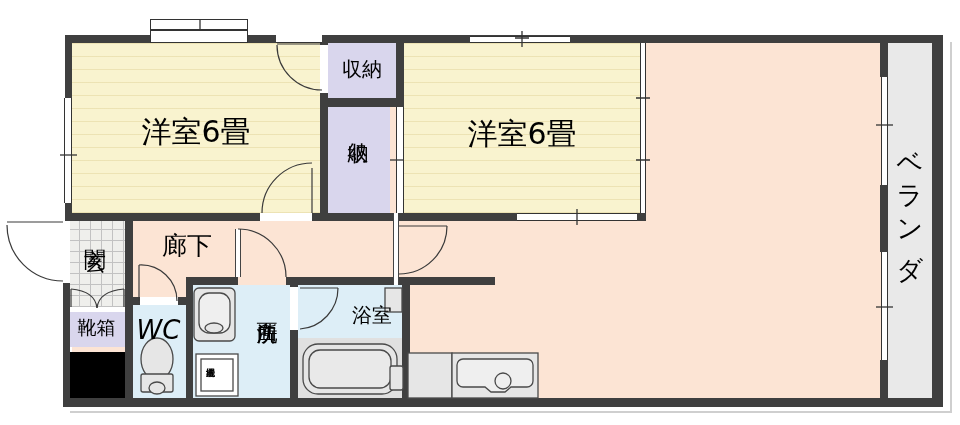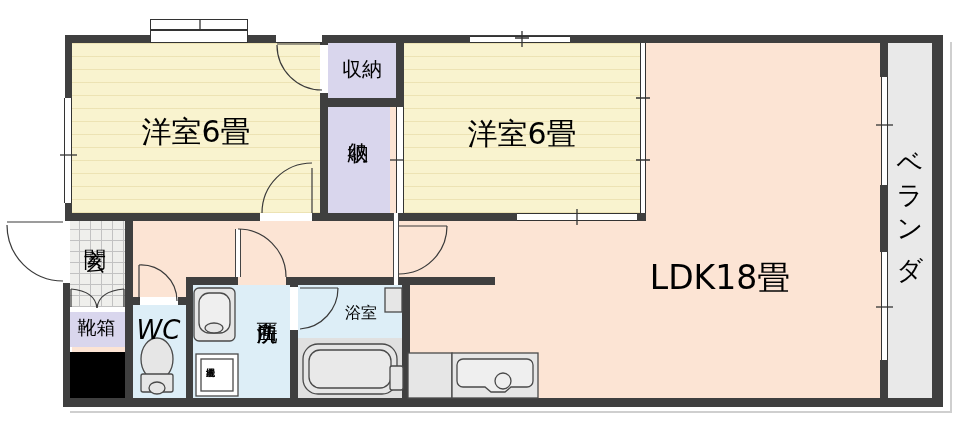--- a/index.html
+++ b/index.html
@@ -147,28 +147,28 @@
 
       <rect x="408" y="353" width="44" height="45"></rect>
       <rect x="452" y="353" width="86" height="45"></rect>
       <path d="M463,359 h64 a6,6 0 0 1 6,6 v16 a6,6 0 0 1 -6,6 h-16 l-6,5 h-14 l-6,-5 h-22 a6,6 0 0 1 -6,-6 v-16 a6,6 0 0 1 6,-6 z" fill="#efefef"></path>
       <circle cx="503" cy="381" r="8" fill="#efefef"></circle>
     </g>
   </svg>
 
   <div class="lbl" style="left:96px;top:116px;width:200px;text-align:center;font-size:30px;">洋室6畳</div>
   <div class="lbl" style="left:422px;top:118px;width:200px;text-align:center;font-size:30px;">洋室6畳</div>
-  <div class="lbl" style="left:620px;top:261px;width:200px;text-align:center;font-size:33px;">LDK18畳</div>
   <div class="lbl" style="left:327px;top:59px;width:70px;text-align:center;font-size:20px;">収納</div>
   <div class="lbl vert" style="left:347px;top:126px;font-size:21px;">収納</div>
   <div class="lbl vert" style="left:84px;top:232px;font-size:22px;">玄関</div>
   <div class="lbl" style="left:68px;top:318px;width:57px;text-align:center;font-size:19px;">靴箱</div>
+  <div class="lbl" style="left:147px;top:233px;width:80px;text-align:center;font-size:25px;">廊下</div>
   <div class="lbl" style="left:131px;top:317px;width:55px;text-align:center;font-size:26px;font-style:italic;">WC</div>
   <div class="lbl vert" style="left:256px;top:306px;font-size:21px;">洗面所</div>
-  <div class="lbl" style="left:330px;top:305px;width:62px;text-align:center;font-size:16px;">浴室</div>
+  <div class="lbl" style="left:330px;top:305px;width:62px;text-align:right;font-size:20px;">浴室</div>
   <div class="lbl vert" style="left:896px;top:133px;font-size:26px;letter-spacing:5px;">ベランダ</div>
 
   <div class="lbl vert" style="left:203px;top:361px;font-size:9px;line-height:1.6;height:30px;"><span>洗濯機</span><span>置場</span></div>
 
   <div class="abs" style="left:950px;top:42px;width:2px;height:370px;background:#cfcfcf;"></div>
   <div class="abs" style="left:70px;top:411px;width:882px;height:2px;background:#cfcfcf;"></div>
 
 </div>
 
 </body></html>

